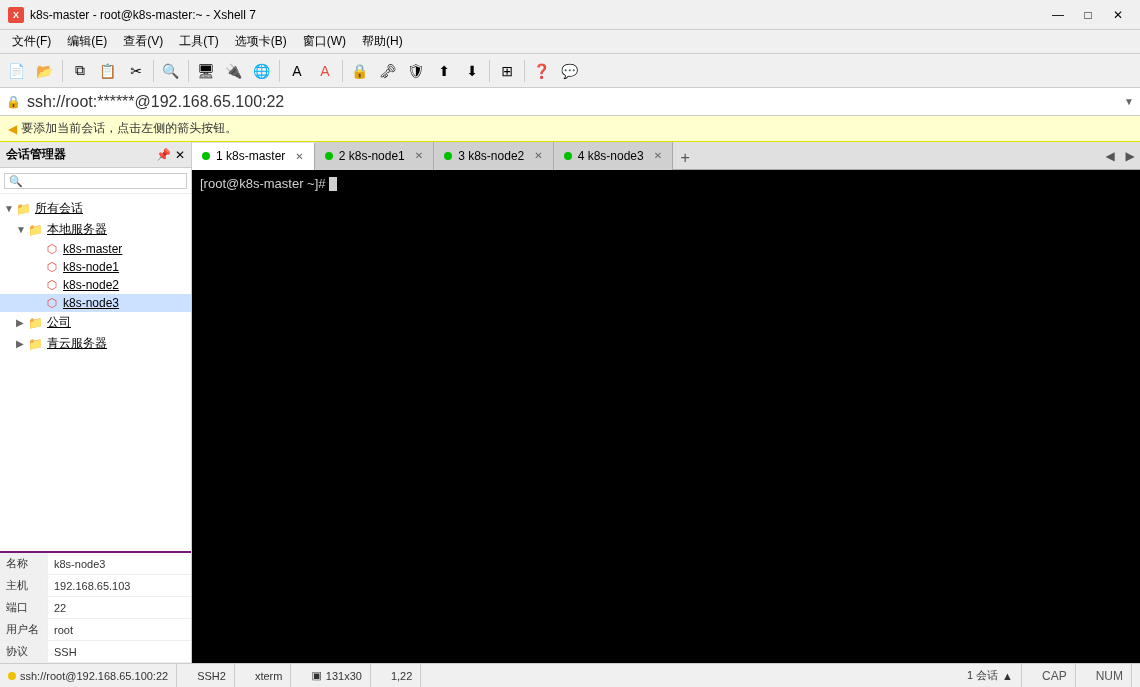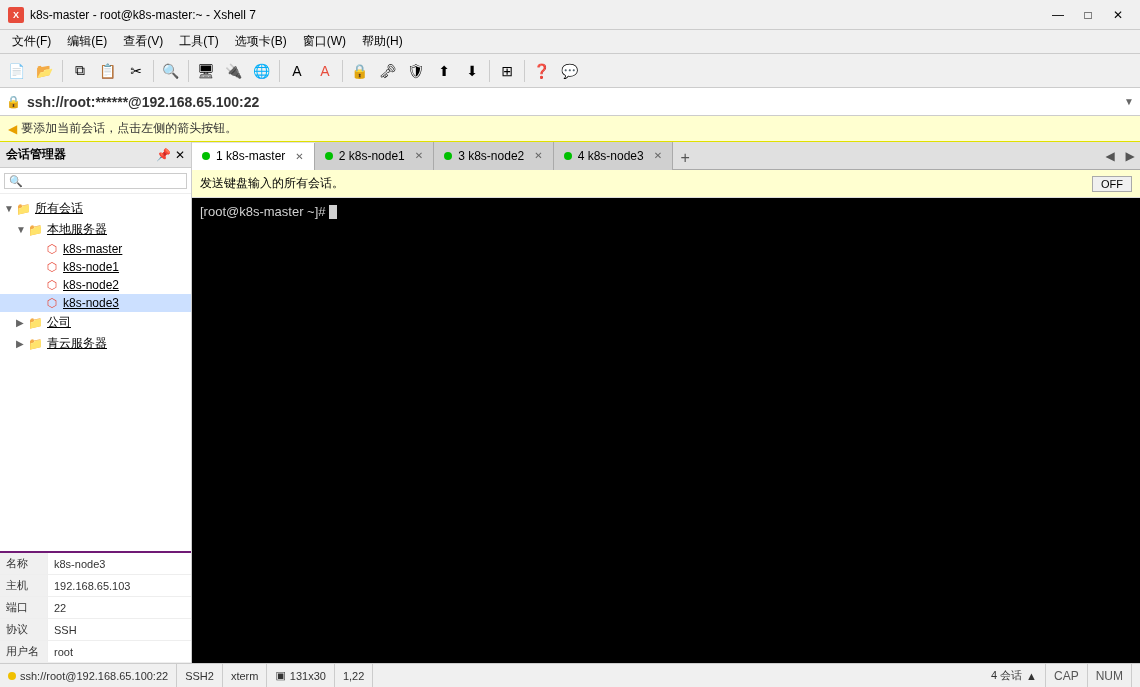--- a/index.html
+++ b/index.html
@@ -65,21 +65,21 @@
     .address-bar {
       height: 28px;
       background: white;
       border-bottom: 1px solid #ccc;
       display: flex;
       align-items: center;
       padding: 0 6px;
       gap: 6px;
     }
     .address-lock { color: #e8a000; font-size: 12px; }
-    .address-text { font-size: 14px; color: #333; flex: 1; font-weight: bold; }
+    .address-text { font-size: 16px; color: #333; flex: 1; }
     .address-dropdown { font-size: 10px; color: #666; }
 
     
     .hint-bar {
       height: 26px;
       background: #ffffd0;
       border-bottom: 1px solid #e0e000;
       display: flex;
       align-items: center;
       padding: 0 8px;
@@ -251,21 +251,21 @@
     
     .status-bar {
       height: 24px;
       background: #f0f0f0;
       border-top: 1px solid #ccc;
       display: flex;
       align-items: center;
       padding: 0 8px;
       font-size: 11px;
       color: #333;
-      gap: 0;
+      gap: 12px;
     }
     .status-item {
       padding: 0 8px;
       border-right: 1px solid #ccc;
       height: 100%;
       display: flex;
       align-items: center;
       gap: 4px;
     }
     .status-item:first-child { padding-left: 0; }
@@ -426,26 +426,26 @@
       </div>
       <div class="info-row">
         <div class="info-label">主机</div>
         <div class="info-value">192.168.65.103</div>
       </div>
       <div class="info-row">
         <div class="info-label">端口</div>
         <div class="info-value">22</div>
       </div>
       <div class="info-row">
+        <div class="info-label">用户名</div>
+        <div class="info-value">root</div>
+      </div>
+      <div class="info-row">
         <div class="info-label">协议</div>
         <div class="info-value">SSH</div>
-      </div>
-      <div class="info-row">
-        <div class="info-label">用户名</div>
-        <div class="info-value">root</div>
       </div>
     </div>
 
   </div>
 
   <div class="content-area">
 
     <div class="tab-bar-wrapper">
       <div class="tab-bar">
 
@@ -474,24 +474,20 @@
         </div>
 
         <div class="tab-add">+</div>
       </div>
       <div class="tab-nav">
         <div class="tab-nav-btn">◀</div>
         <div class="tab-nav-btn">▶</div>
       </div>
     </div>
 
-    <div class="broadcast-bar">
-      <span>发送键盘输入的所有会话。</span>
-      <button class="broadcast-off-btn">OFF</button>
-    </div>
 
     <div class="terminal">
       <span>[root@k8s-master ~]# </span><span class="terminal-cursor"></span>
     </div>
 
   </div>
 
 </div>
 
 <div class="status-bar">
@@ -507,21 +503,21 @@
   </div>
   <div class="status-item">
     <span>▣</span>
     <span>131x30</span>
   </div>
   <div class="status-item">
     <span>1,22</span>
   </div>
   <div class="status-spacer"></div>
   <div class="status-item">
-    <span>4 会话</span>
+    <span>1 会话</span>
     <span>▲</span>
   </div>
   <div class="status-item">
     <span class="status-cap">CAP</span>
   </div>
   <div class="status-item">
     <span class="status-cap">NUM</span>
   </div>
 </div>
 

